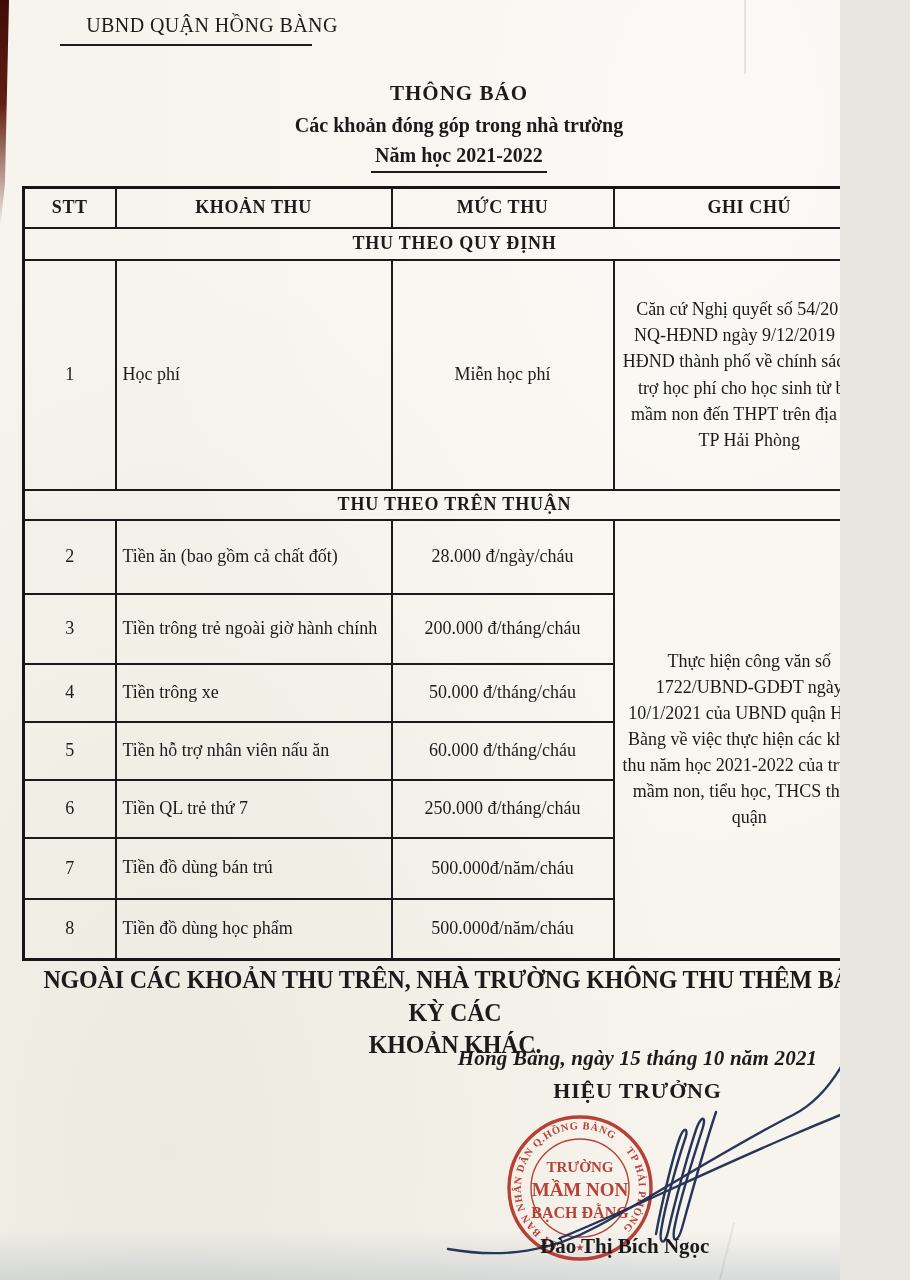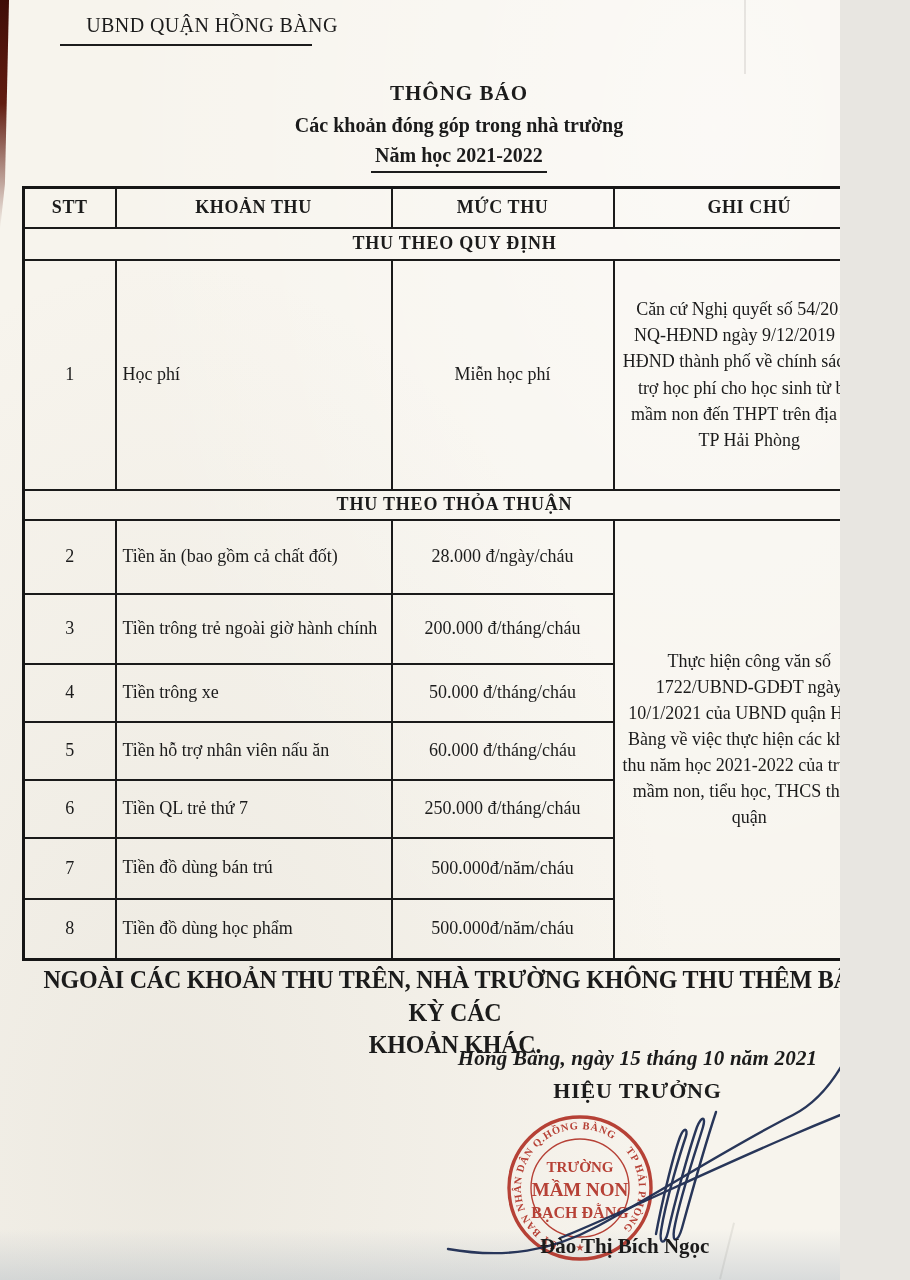--- a/index.html
+++ b/index.html
@@ -96,21 +96,21 @@
     <tr style="height:32px">
       <td class="section" colspan="4">THU THEO QUY ĐỊNH</td>
     </tr>
     <tr style="height:230px">
       <td class="stt">1</td>
       <td class="fee-name">Học phí</td>
       <td class="fee-amount">Miễn học phí</td>
       <td class="note">Căn cứ Nghị quyết số 54/2019-NQ-HĐND ngày 9/12/2019 của HĐND thành phố về chính sách hỗ trợ học phí cho học sinh từ bậc mầm non đến THPT trên địa bàn TP Hải Phòng</td>
     </tr>
     <tr style="height:30px">
-      <td class="section" colspan="4">THU THEO THỎA THUẬN</td>
+      <td class="section" colspan="4">THU THEO TRÊN THUẬN</td>
     </tr>
     <tr style="height:74px">
       <td class="stt">2</td>
       <td class="fee-name">Tiền ăn (bao gồm cả chất đốt)</td>
       <td class="fee-amount">28.000 đ/ngày/cháu</td>
       <td class="note" rowspan="7">Thực hiện công văn số 1722/UBND-GDĐT ngày 10/1/2021 của UBND quận Hồng Bàng về việc thực hiện các khoản thu năm học 2021-2022 của trường mầm non, tiểu học, THCS thuộc quận</td>
     </tr>
     <tr style="height:70px">
       <td class="stt">3</td>
       <td class="fee-name">Tiền trông trẻ ngoài giờ hành chính</td>

